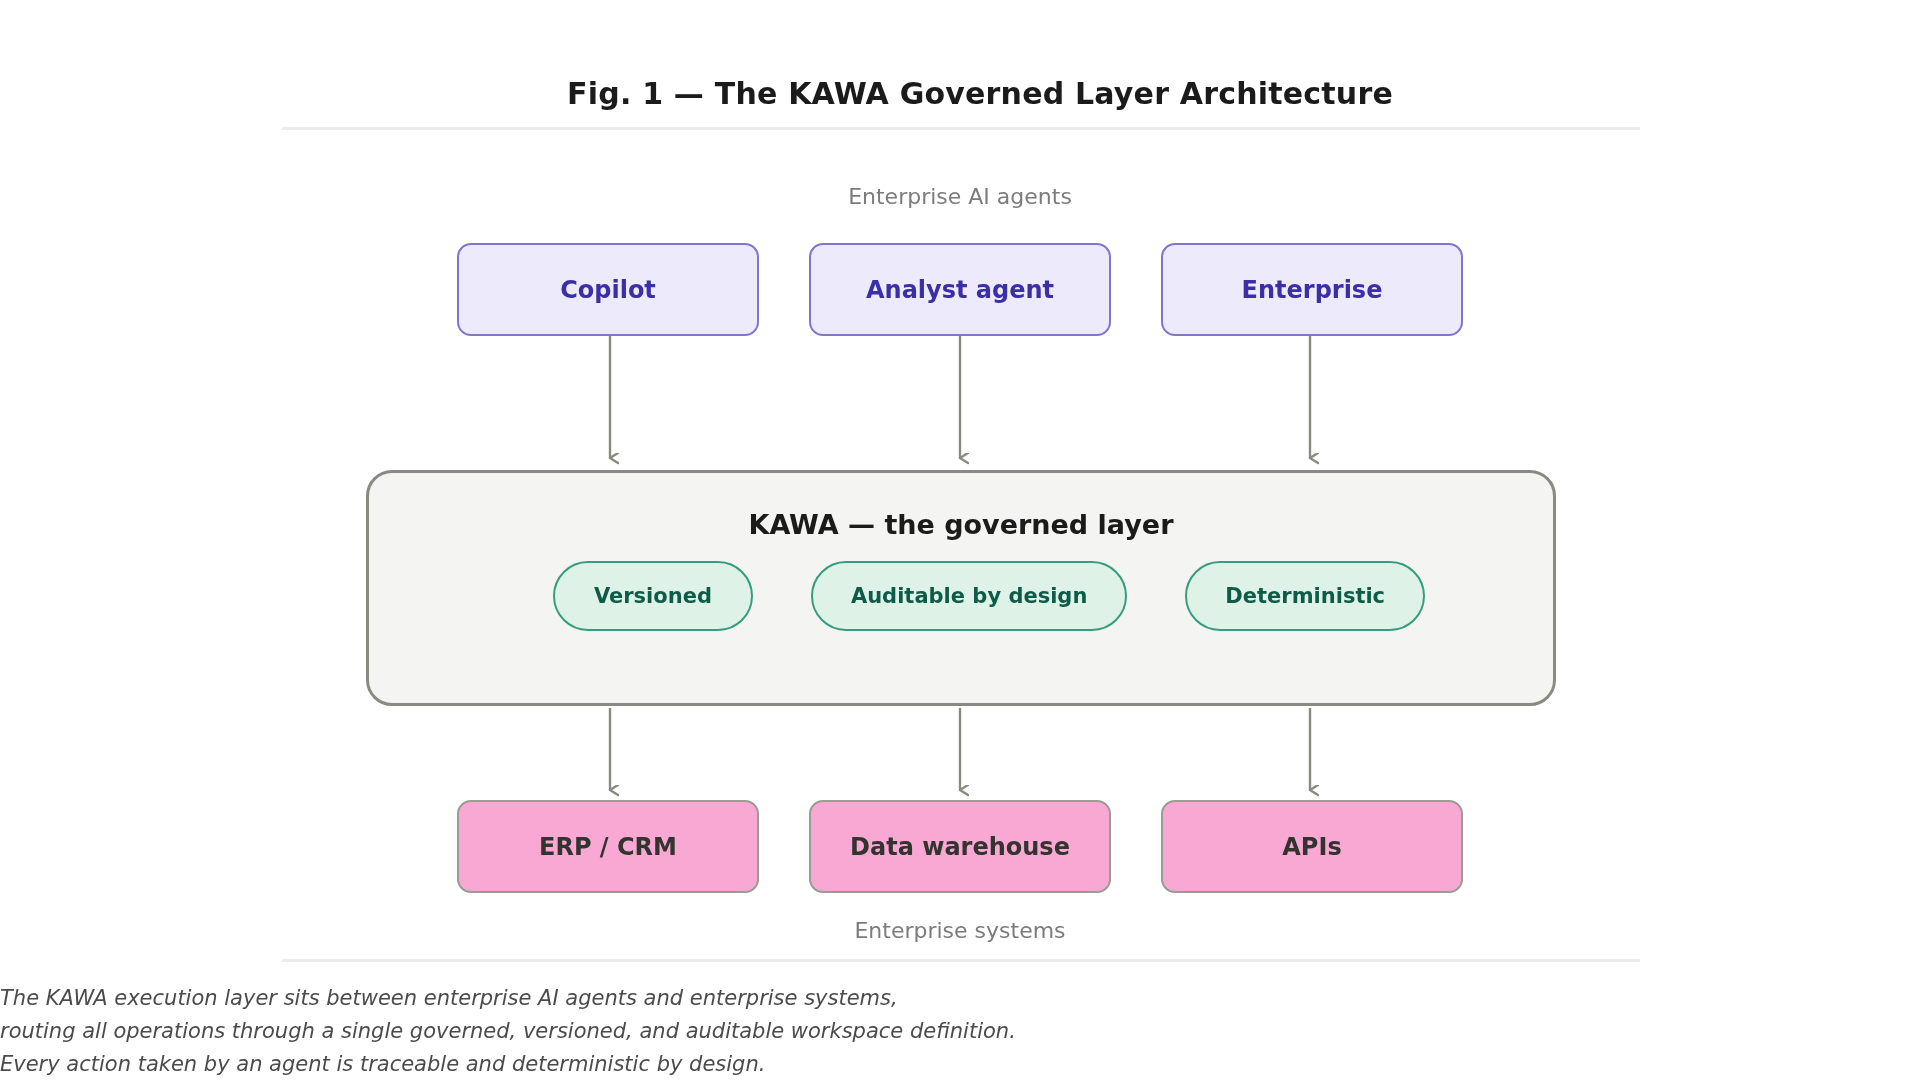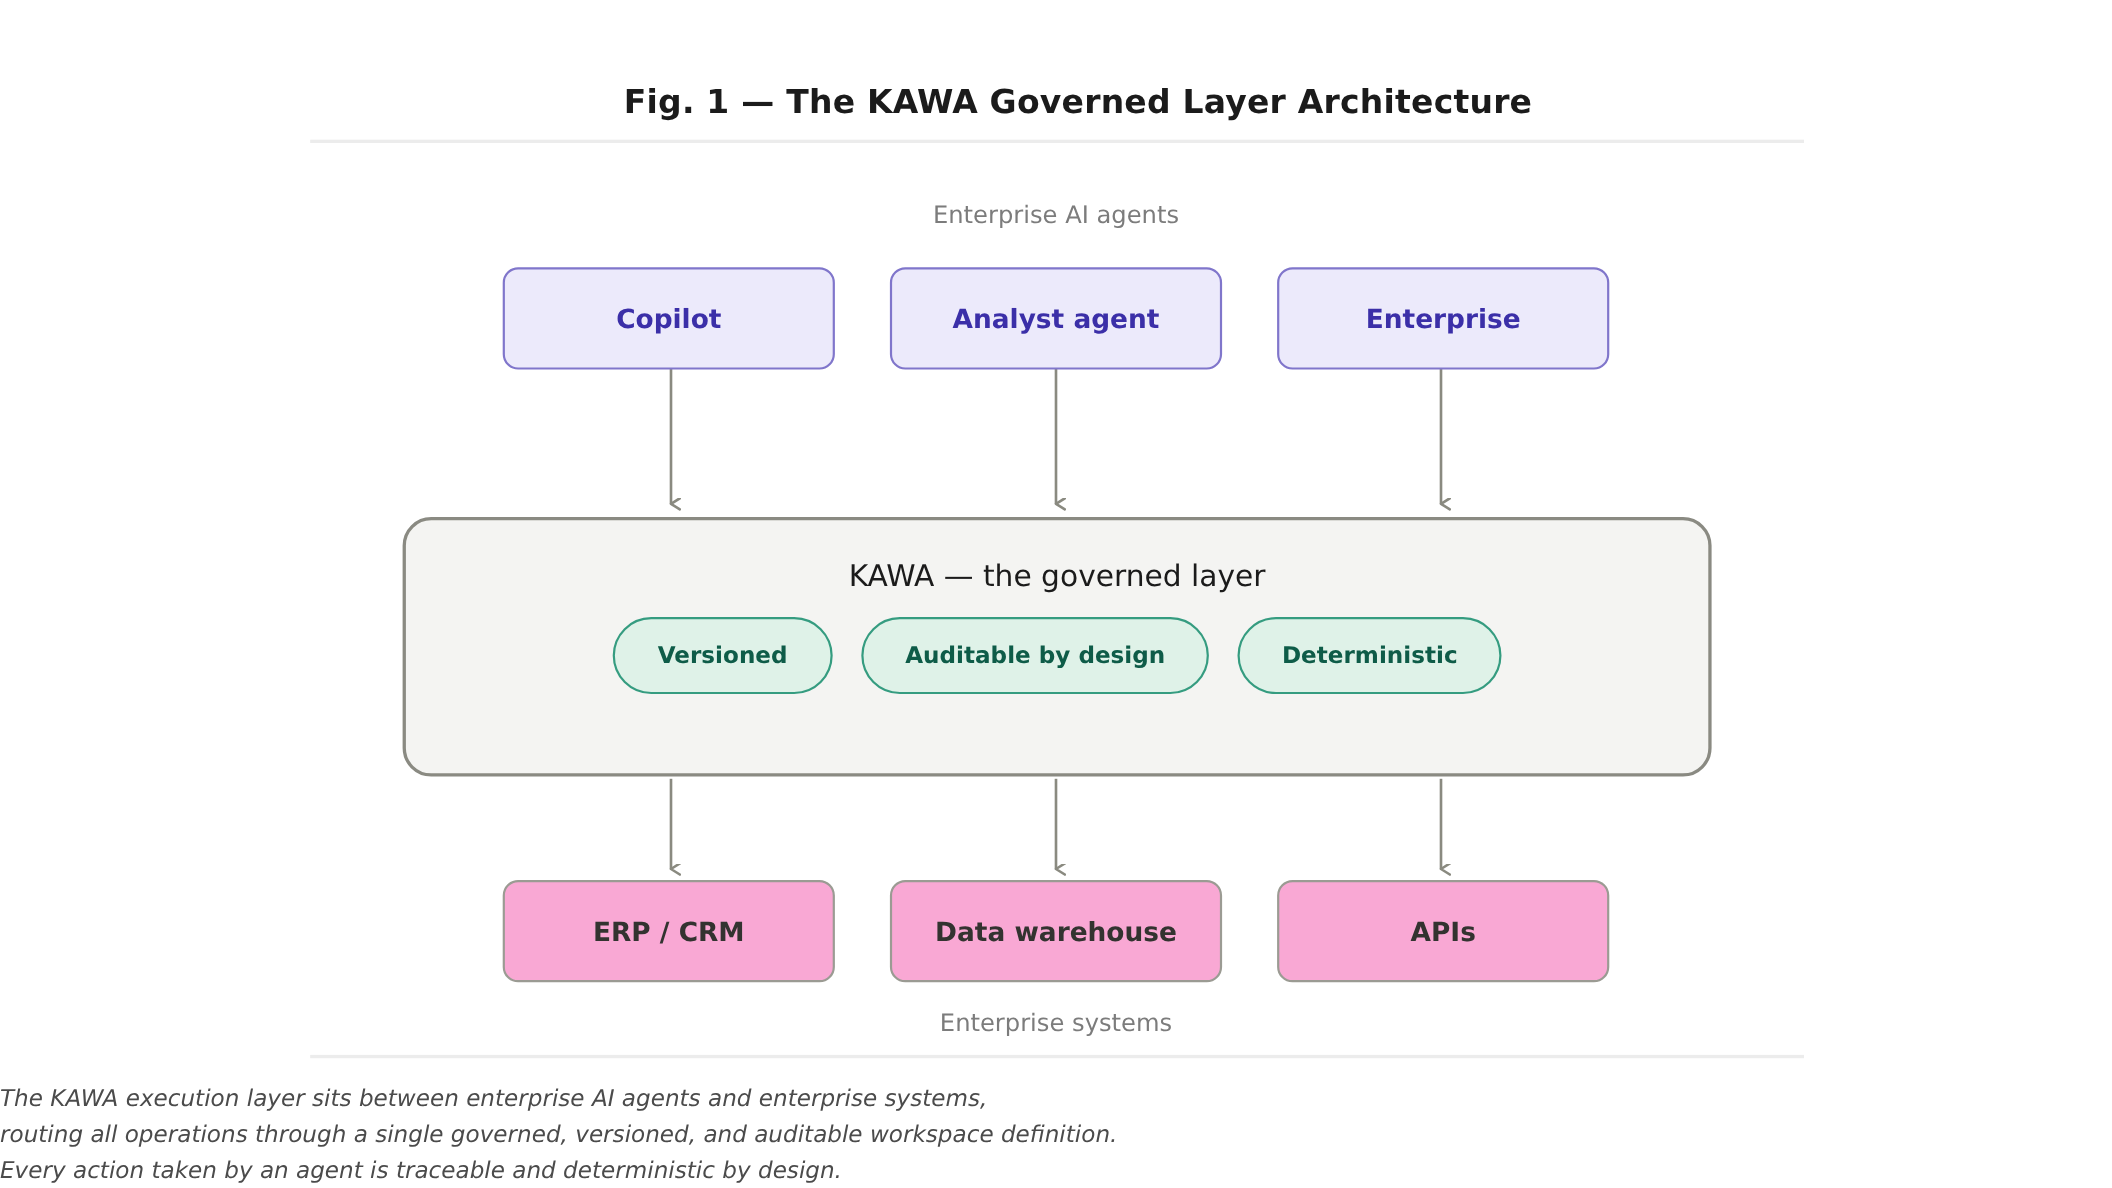--- a/index.html
+++ b/index.html
@@ -108,32 +108,33 @@
     box-sizing: border-box;
   }
 
   .kawa-title {
     position: absolute;
     top: 36px;
     left: 0;
     width: 100%;
     text-align: center;
     font-size: 27px;
-    font-weight: normal;
+    font-weight: bold;
     color: #1b1b1b;
   }
 
   .pill-row {
     position: absolute;
     top: 88px;
     left: 0;
     width: 100%;
     display: flex;
     justify-content: center;
-    gap: 26px;
+    gap: 58px;
+    padding-left: 28px;
   }
 
   .pill {
     height: 70px;
     display: flex;
     align-items: center;
     justify-content: center;
     padding: 0 38px;
     min-width: 200px;
     border-radius: 36px;

